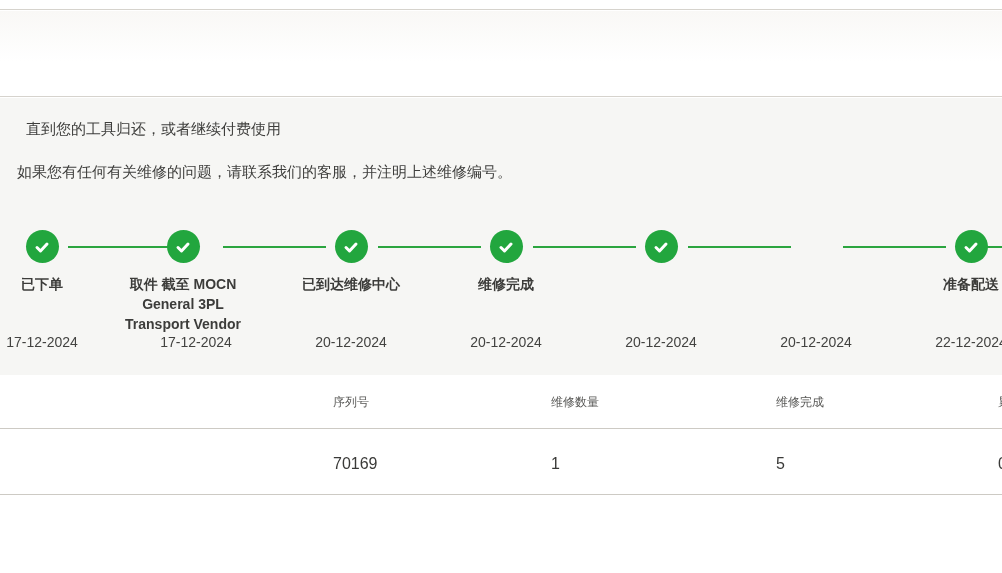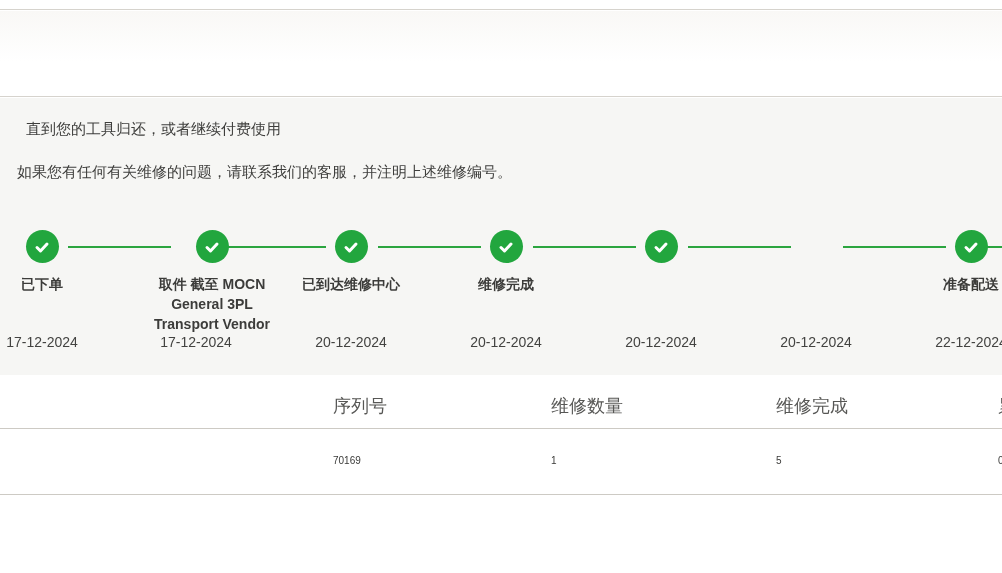--- a/index.html
+++ b/index.html
@@ -57,24 +57,24 @@
   
   .thead-row {
     position: absolute; top: 375px; left: 0; width: 1002px; height: 54px;
     background: #ffffff; border-bottom: 1px solid #cdcac4;
   }
   .tbody-row {
     position: absolute; top: 430px; left: 0; width: 1002px; height: 65px;
     background: #ffffff; border-bottom: 1px solid #cdcac4;
   }
   .th {
-    position: absolute; top: 19px; font-size: 18px; color: #575755; white-space: nowrap;
+    position: absolute; top: 19px; font-size: 12px; color: #575755; white-space: nowrap;
   }
   .td {
-    position: absolute; top: 25px; font-size: 10px; color: #3a3a38; white-space: nowrap;
+    position: absolute; top: 25px; font-size: 16px; color: #3a3a38; white-space: nowrap;
   }
   .c1 { left: 333px; } .c2 { left: 551px; } .c3 { left: 776px; } .c4 { left: 998px; }
 </style>
 </head>
 <body>
 
 <div class="page">
 
   <div class="top-strip"></div>
   <div class="sub-strip"></div>
@@ -98,21 +98,21 @@
     <div class="tl-seg" style="left:987px; width:15px;"></div>
 
     <div class="tl-step" style="left:-38px;">
       <div class="tl-circle">
         <svg width="18" height="18" viewBox="0 0 18 18">
             <polyline points="4,9.5 7.5,13 14,6" fill="none" stroke="#ffffff" stroke-width="3" stroke-linecap="round" stroke-linejoin="round"></polyline>
           </svg>
       </div>
       <div class="tl-label">已下单</div>
     </div>
-    <div class="tl-step" style="left:132px;">
+    <div class="tl-step" style="left:103px;">
       <div class="tl-circle">
         <svg width="18" height="18" viewBox="0 0 18 18">
             <polyline points="4,9.5 7.5,13 14,6" fill="none" stroke="#ffffff" stroke-width="3" stroke-linecap="round" stroke-linejoin="round"></polyline>
           </svg>
       </div>
       <div class="tl-label">取件 截至 MOCN General 3PL Transport Vendor</div>
     </div>
     <div class="tl-step" style="left:271px;">
       <div class="tl-circle">
         <svg width="18" height="18" viewBox="0 0 18 18">

